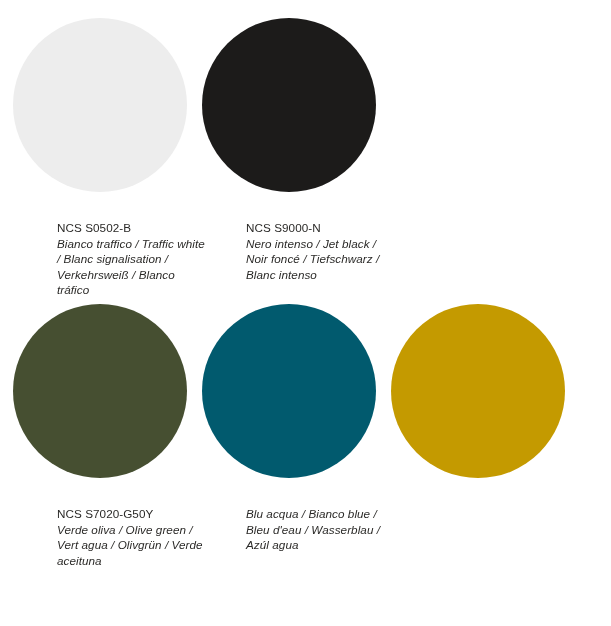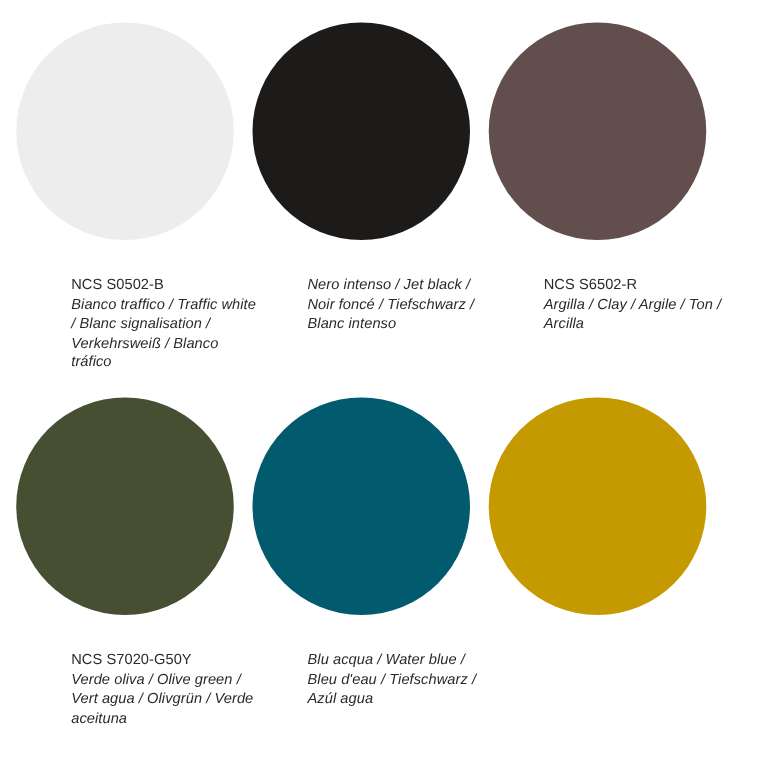--- a/index.html
+++ b/index.html
@@ -29,21 +29,21 @@
     width: 190px;
   }
 
   
   .col-0 { left: 11px; }
   .col-1 { left: 200px; }
   .col-2 { left: 389px; }
 
   
   .row-0 { top: 18px; }
-  .row-1 { top: 318px; }
+  .row-1 { top: 304px; }
 
   .swatch-disc {
     width: 174px;
     height: 174px;
     border-radius: 50%;
     display: block;
     margin: 0 0 0 2px;
   }
 
   .swatch-caption {
@@ -74,44 +74,38 @@
     <span class="swatch-disc" style="background-color: rgb(237, 237, 237);"></span>
     <div class="swatch-caption">
       <span class="swatch-code">NCS S0502-B</span>
       <span class="swatch-names">Bianco traffico / Traffic white / Blanc signalisation / Verkehrsweiß / Blanco tráfico</span>
     </div>
   </div>
 
   <div class="swatch-cell col-1 row-0">
     <span class="swatch-disc" style="background-color: rgb(28, 27, 26);"></span>
     <div class="swatch-caption">
+      <span class="swatch-code">NCS S9000-N</span>
       <span class="swatch-names">Nero intenso / Jet black / Noir foncé / Tiefschwarz / Blanc intenso</span>
     </div>
   </div>
 
-  <div class="swatch-cell col-2 row-0">
-    <span class="swatch-disc" style="background-color: rgb(98, 78, 77);"></span>
-    <div class="swatch-caption">
-      <span class="swatch-code">NCS S6502-R</span>
-      <span class="swatch-names">Argilla / Clay / Argile / Ton / Arcilla</span>
-    </div>
-  </div>
 
   <div class="swatch-cell col-0 row-1">
     <span class="swatch-disc" style="background-color: rgb(70, 79, 49);"></span>
     <div class="swatch-caption">
       <span class="swatch-code">NCS S7020-G50Y</span>
       <span class="swatch-names">Verde oliva / Olive green / Vert agua / Olivgrün / Verde aceituna</span>
     </div>
   </div>
 
   <div class="swatch-cell col-1 row-1">
     <span class="swatch-disc" style="background-color: rgb(1, 90, 110);"></span>
     <div class="swatch-caption">
-      <span class="swatch-names">Blu acqua / Water blue / Bleu d'eau / Tiefschwarz / Azúl agua</span>
+      <span class="swatch-names">Blu acqua / Bianco blue / Bleu d'eau / Wasserblau / Azúl agua</span>
     </div>
   </div>
 
   <div class="swatch-cell col-2 row-1">
     <span class="swatch-disc" style="background-color: rgb(196, 154, 0);"></span>
   </div>
 
 </div>
 
 </body></html>

